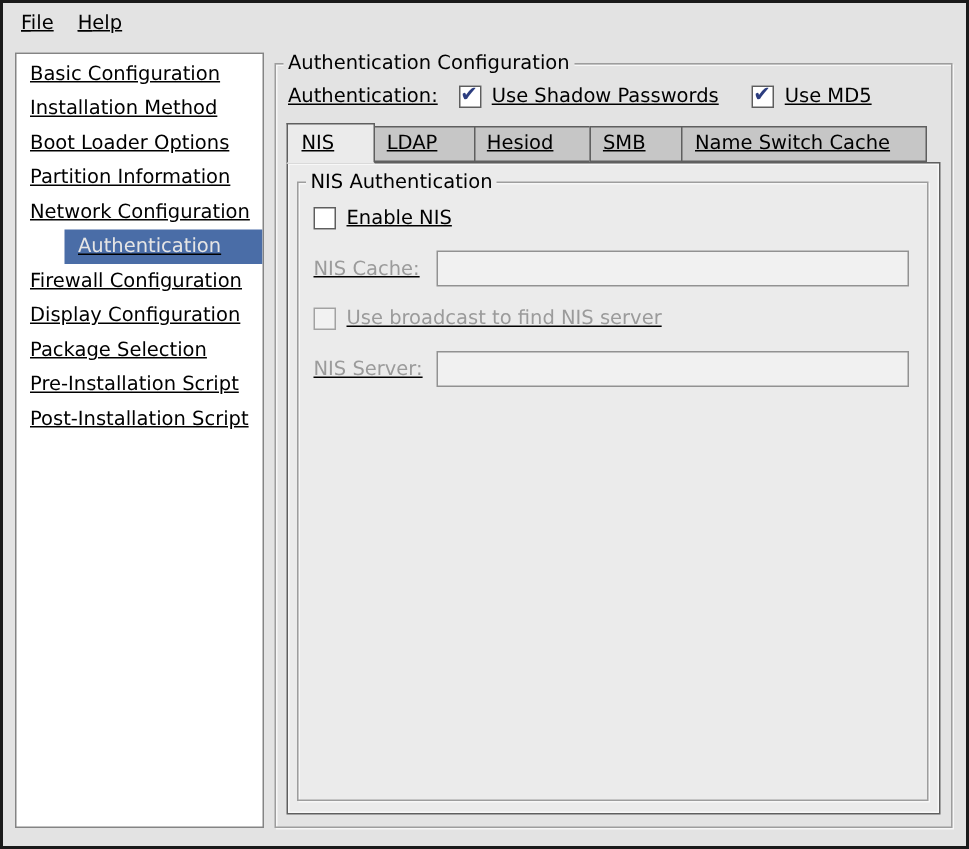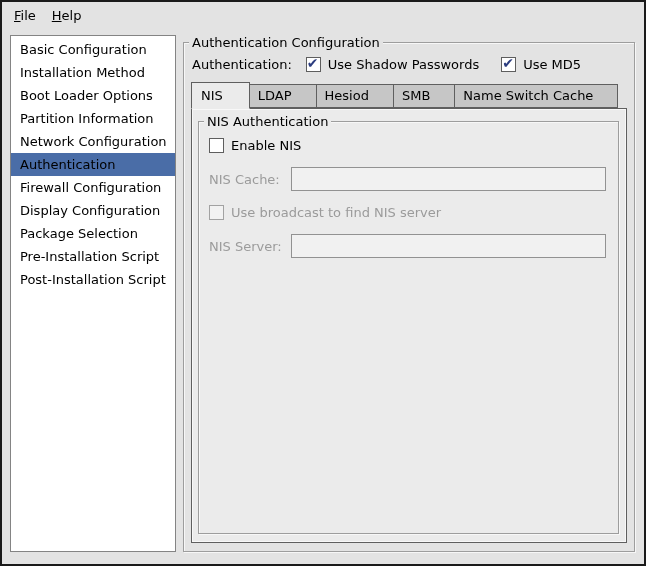--- a/index.html
+++ b/index.html
@@ -9,20 +9,21 @@
     font-size: 13px;
     color: #000;
     background: #fff;
   }
   .window {
     width: 646px; height: 566px;
     background: #e3e3e3;
     border: 2px solid #1a1a1a;
     display: flex; flex-direction: column;
     overflow: hidden;
+    text-decoration: underline;
   }
   
   .menubar {
     height: 27px;
     display: flex; align-items: center;
     padding: 0 4px;
     background: #e3e3e3;
     flex: none;
   }
   .menu-item {
@@ -48,21 +49,22 @@
     overflow: hidden;
   }
   .sb-item {
     padding: 3px 9px;
     line-height: 17px;
     white-space: nowrap;
     cursor: default;
   }
   .sb-item.selected {
     background: #4a6da7;
-    color: #000000;
+    color: #e5e5e5;
+    margin-left: 32px;
   }
   
   .gframe {
     position: relative;
     border: 1px solid #9d9d9d;
     box-shadow: 1px 1px 0 #f7f7f7, inset 1px 1px 0 #f7f7f7;
   }
   .gframe > .gframe-label {
     position: absolute;
     top: -9px; left: 5px;

